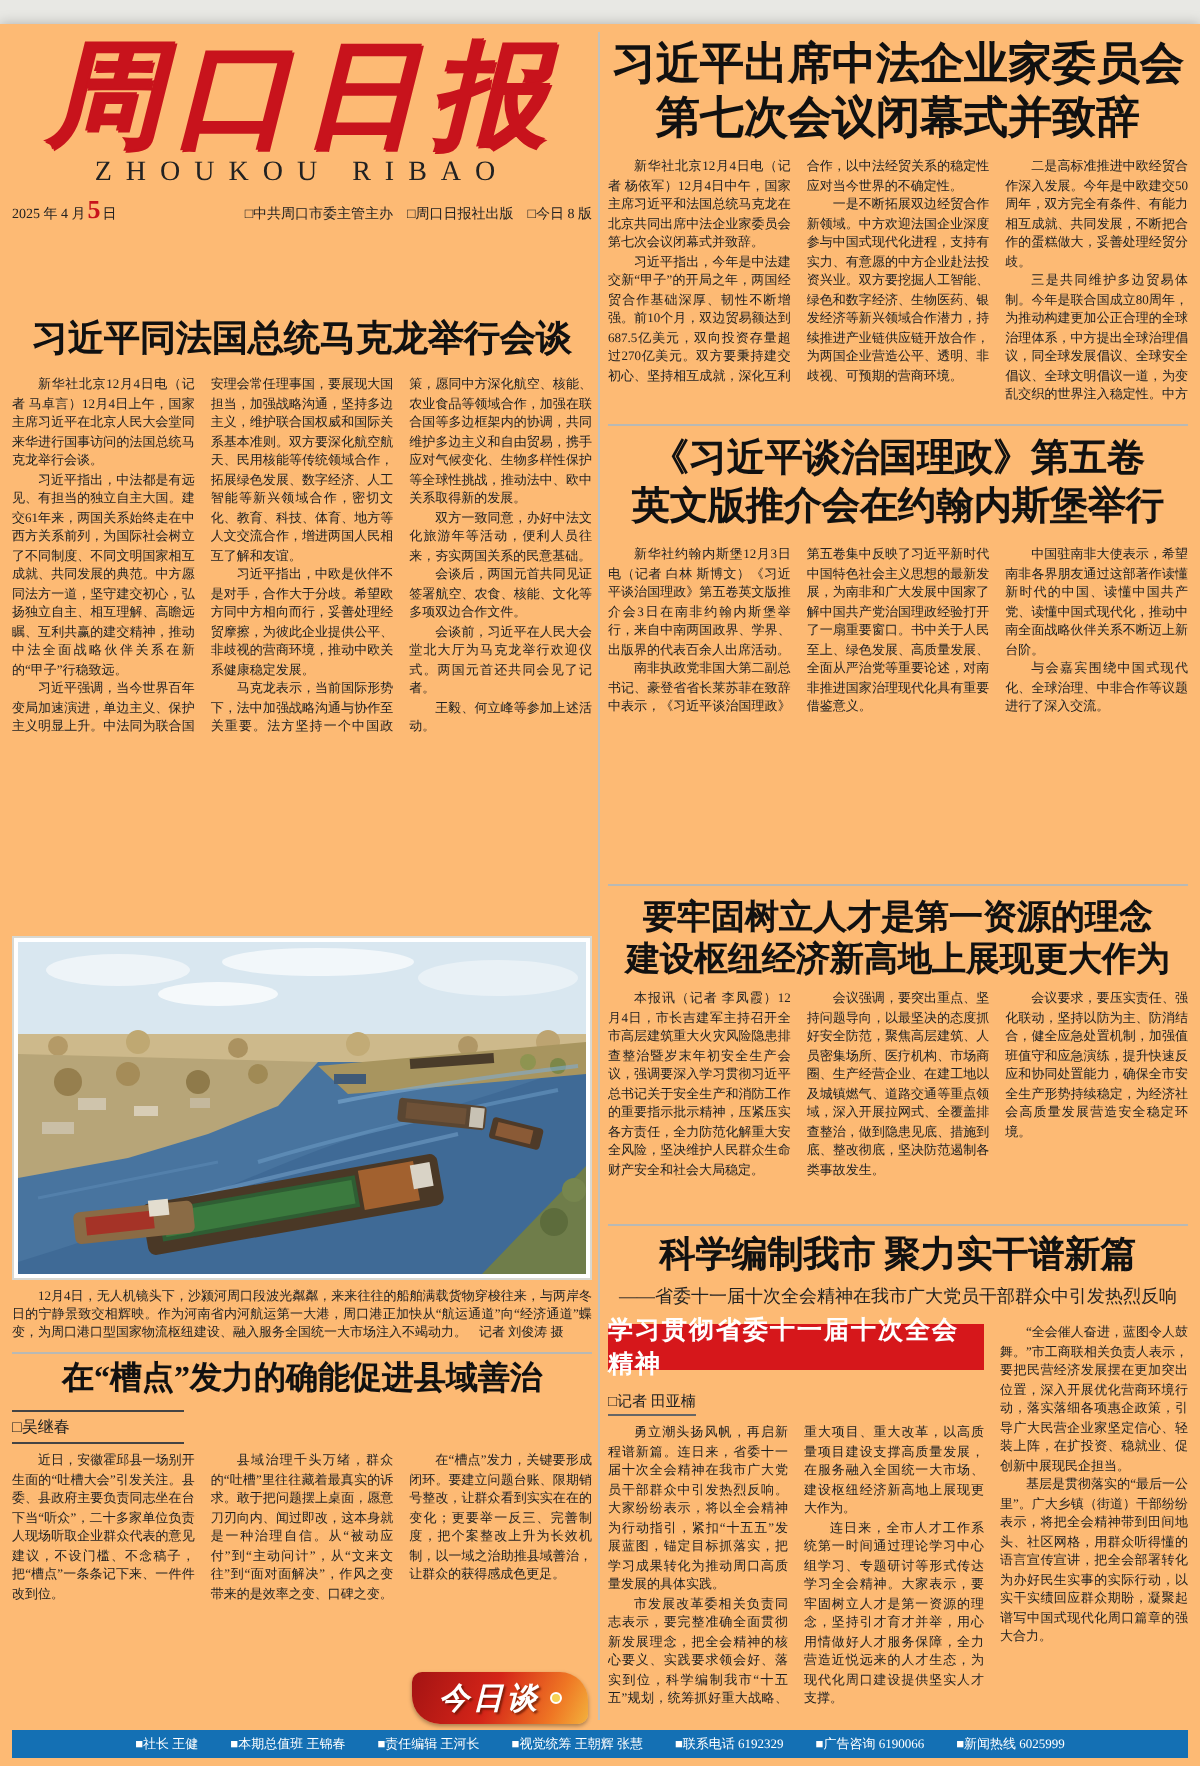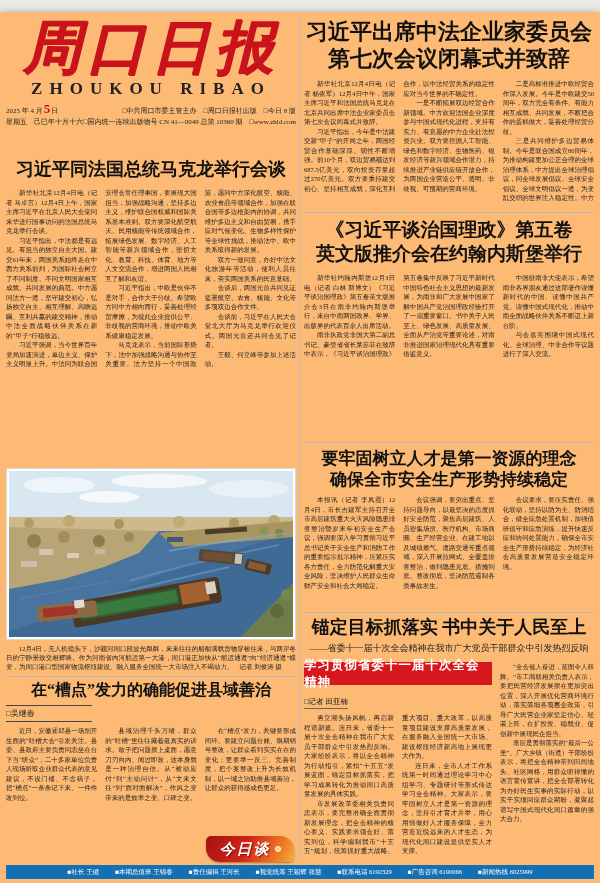--- a/index.html
+++ b/index.html
@@ -10,22 +10,22 @@
     background:#fdba74; color:#1d1d1d; overflow:hidden;
     box-shadow:0 0 6px rgba(0,0,0,.25);
   }
   .abs { position:absolute; }
   .serif { font-family:"Liberation Serif","DejaVu Serif",serif; }
 
   
   .mast-title { font-size:58px; font-weight:bold; color:#c8131c;
     letter-spacing:6px; text-align:center; line-height:1.05;
     font-style:italic; text-shadow:1px 1px 0 #c8131c; }
-  .mast-roman { text-align:center; font-weight:bold; letter-spacing:7px;
-    font-size:17px; color:#222; }
+  .mast-roman { text-align:center; font-weight:normal; letter-spacing:7px;
+    font-size:14px; color:#222; }
   .dateline { font-size:7px; color:#222; line-height:11px; }
   .dateline .row { display:flex; justify-content:space-between; align-items:baseline; }
   .date-day { color:#c8131c; font-size:13px; font-weight:bold; padding:0 1px; }
   .grade { display:flex; align-items:center; gap:8px; }
   .grade .bar { flex:1; height:3px; background:#0e6480; }
   .grade .txt { color:#0e6480; font-weight:bold; font-size:11px; letter-spacing:2px; }
 
   
   .hl { text-align:center; font-weight:bold; color:#111; }
   .hl-a { font-family:"Liberation Sans","DejaVu Sans",sans-serif; font-size:22px; line-height:27px; }
@@ -87,24 +87,20 @@
   <div class="abs vdivider" style="left:299px; top:4px; height:844px;"></div>
 
   <div class="abs" style="left:6px; top:6px; width:290px; height:134px;">
     <div class="mast-title serif">周口日报</div>
     <div class="mast-roman serif">ZHOUKOU RIBAO</div>
     <div class="dateline" style="margin-top:4px;">
       <div class="row">
         <span><span>2025 年 4 月</span><span class="date-day">5</span><span>日</span></span>
         <span>□中共周口市委主管主办　□周口日报社出版　□今日 8 版</span>
       </div>
-      <div class="row">
-        <span>星期五　己巳年十月十六</span>
-        <span>□国内统一连续出版物号 CN 41—0049 总第 10360 期　□www.zhld.com</span>
-      </div>
     </div>
   </div>
 
   <div class="abs" style="left:6px; top:146px; width:290px; height:306px;">
     <div class="hl hl-b">习近平同法国总统马克龙举行会谈</div>
     <div style="height:276px; margin-top:8px;">
       <div class="cols3">
           <p class="para">新华社北京12月4日电（记者 马卓言）12月4日上午，国家主席习近平在北京人民大会堂同来华进行国事访问的法国总统马克龙举行会谈。</p>
           <p class="para">习近平指出，中法都是有远见、有担当的独立自主大国。建交61年来，两国关系始终走在中西方关系前列，为国际社会树立了不同制度、不同文明国家相互成就、共同发展的典范。中方愿同法方一道，坚守建交初心，弘扬独立自主、相互理解、高瞻远瞩、互利共赢的建交精神，推动中法全面战略伙伴关系在新的“甲子”行稳致远。</p>
           <p class="para">习近平强调，当今世界百年变局加速演进，单边主义、保护主义明显上升。中法同为联合国安理会常任理事国，要展现大国担当，加强战略沟通，坚持多边主义，维护联合国权威和国际关系基本准则。双方要深化航空航天、民用核能等传统领域合作，拓展绿色发展、数字经济、人工智能等新兴领域合作，密切文化、教育、科技、体育、地方等人文交流合作，增进两国人民相互了解和友谊。</p>
@@ -239,34 +235,34 @@
           <p class="para">中国驻南非大使表示，希望南非各界朋友通过这部著作读懂新时代的中国、读懂中国共产党、读懂中国式现代化，推动中南全面战略伙伴关系不断迈上新台阶。</p>
           <p class="para">与会嘉宾围绕中国式现代化、全球治理、中非合作等议题进行了深入交流。</p>
         </div>
     </div>
   </div>
 
   <div class="abs divider" style="left:304px; top:430px; width:290px;"></div>
 
   <div class="abs" style="left:304px; top:436px; width:290px; height:162px;">
     <div class="hl hl-d serif">要牢固树立人才是第一资源的理念</div>
-    <div class="hl hl-d serif">确保全市安全生产形势持续稳定</div>
+    <div class="hl hl-d serif">建设枢纽经济新高地上展现更大作为</div>
     <div style="height:112px; margin-top:5px;">
       <div class="cols3">
           <p class="para">本报讯（记者 李凤霞）12月4日，市长吉建军主持召开全市高层建筑重大火灾风险隐患排查整治暨岁末年初安全生产会议，强调要深入学习贯彻习近平总书记关于安全生产和消防工作的重要指示批示精神，压紧压实各方责任，全力防范化解重大安全风险，坚决维护人民群众生命财产安全和社会大局稳定。</p>
           <p class="para">会议强调，要突出重点、坚持问题导向，以最坚决的态度抓好安全防范，聚焦高层建筑、人员密集场所、医疗机构、市场商圈、生产经营企业、在建工地以及城镇燃气、道路交通等重点领域，深入开展拉网式、全覆盖排查整治，做到隐患见底、措施到底、整改彻底，坚决防范遏制各类事故发生。</p>
           <p class="para">会议要求，要压实责任、强化联动，坚持以防为主、防消结合，健全应急处置机制，加强值班值守和应急演练，提升快速反应和协同处置能力，确保全市安全生产形势持续稳定，为经济社会高质量发展营造安全稳定环境。</p>
         </div>
     </div>
   </div>
 
   <div class="abs divider" style="left:304px; top:600px; width:290px;"></div>
 
   <div class="abs" style="left:304px; top:604px; width:290px; height:246px;">
-    <div class="hl hl-f serif">锚定目标抓落实 书中关于人民至上</div>
+    <div class="hl hl-f serif">科学编制我市 聚力实干谱新篇</div>
     <div class="subhl serif" style="margin-top:4px;">——省委十一届十次全会精神在我市广大党员干部群众中引发热烈反响</div>
     <div style="display:flex; gap:8px; margin-top:7px; height:196px;">
       <div style="width:188px;">
         <div class="redbox" style="height:23px;">学习贯彻省委十一届十次全会精神</div>
         <div style="margin-top:5px;">
           <span class="plenary-byline">□记者 田亚楠</span>
         </div>
         <div style="height:152px; margin-top:4px;">
           <div class="cols2">
               <p class="para">勇立潮头扬风帆，再启新程谱新篇。连日来，省委十一届十次全会精神在我市广大党员干部群众中引发热烈反响。大家纷纷表示，将以全会精神为行动指引，紧扣“十五五”发展蓝图，锚定目标抓落实，把学习成果转化为推动周口高质量发展的具体实践。</p>

